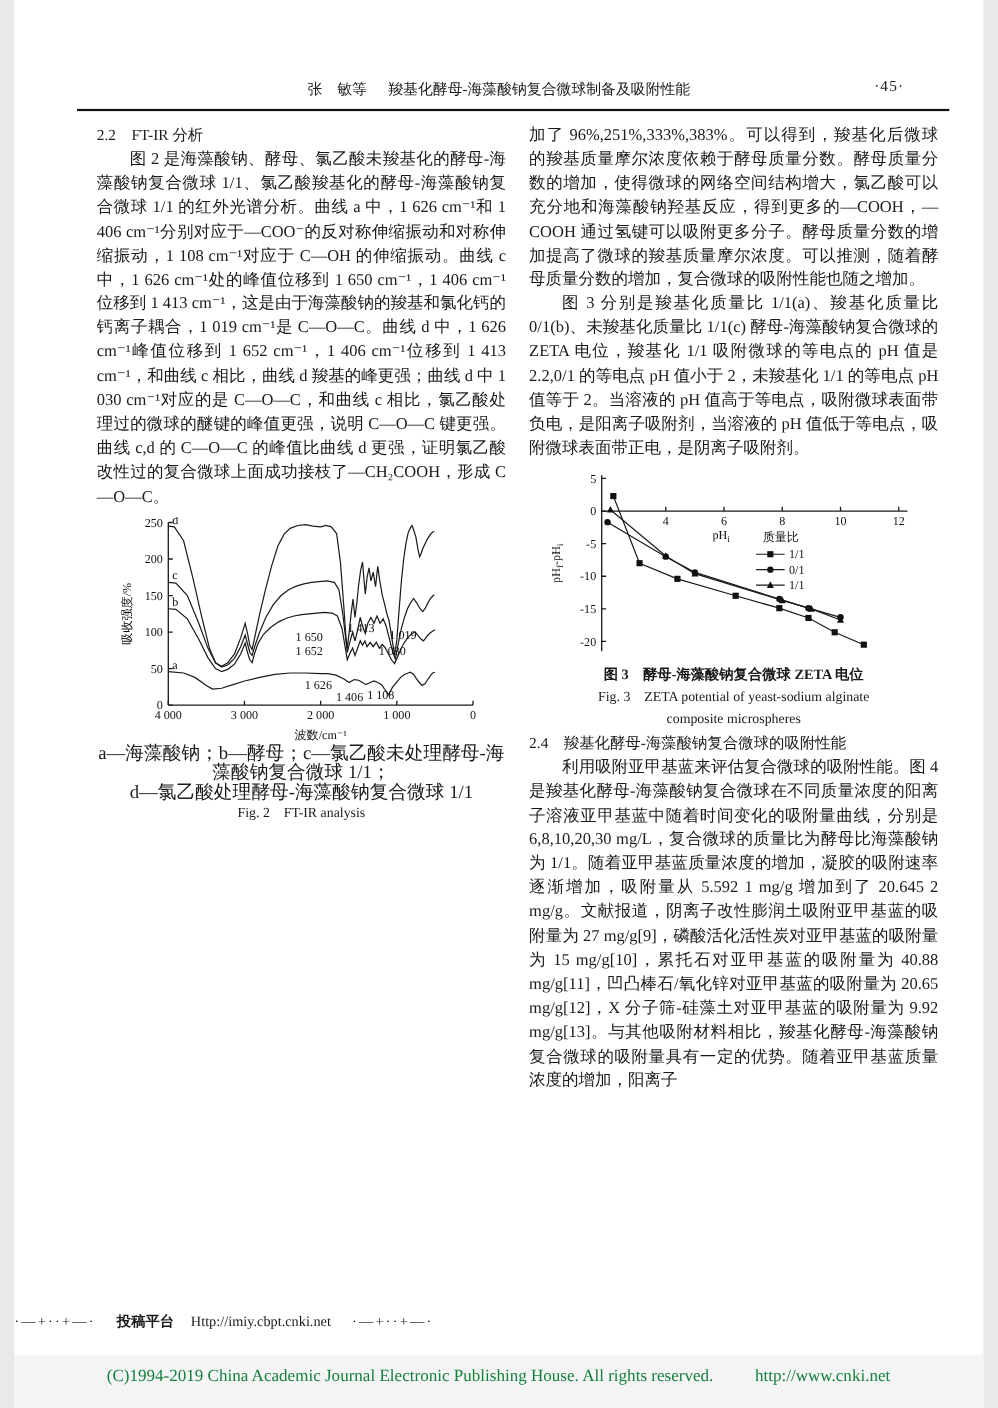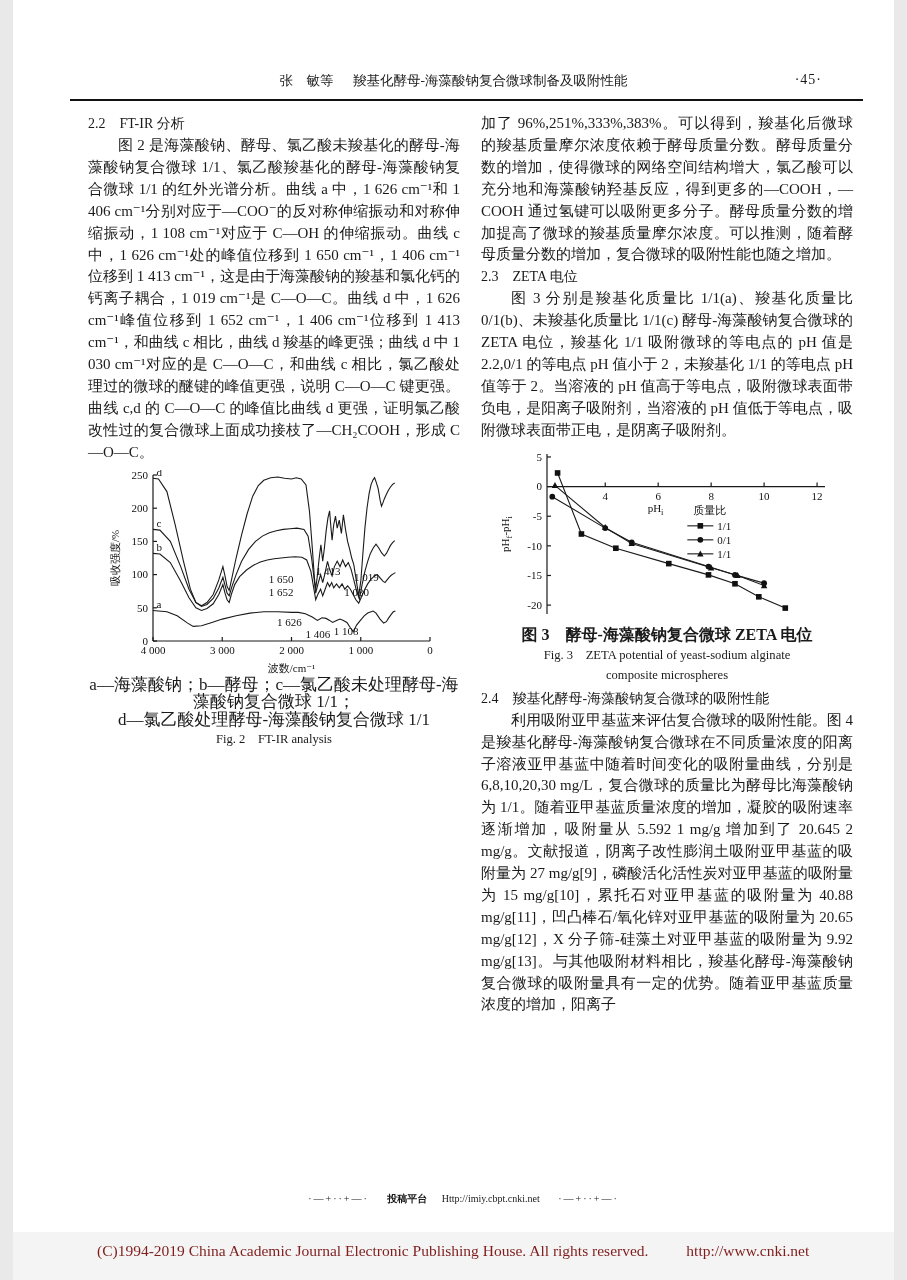--- a/index.html
+++ b/index.html
@@ -11,29 +11,29 @@
   .rule{position:absolute;top:99px;left:57px;width:793px;border-top:2.5px solid #111;}
   .col{position:absolute;top:113px;width:372px;font-size:15px;line-height:21.9px;text-align:justify;}
   .col p{margin:0;text-indent:2em;}
   .col p.noind{text-indent:0;}
   .col h3{margin:0;font-size:14px;font-weight:normal;line-height:22px;}
   .left{left:75px;}
   .right{left:468px;}
   .fig{margin:6px 0 4px;text-align:center;}
   .chartbox svg{display:block;margin:0 auto;}
   .fignote{font-size:17px;line-height:17.5px;text-align:center;}
-  .figcap-zh{font-size:16px;font-weight:bold;margin-top:4px;line-height:18px;}
+  .figcap-zh{font-size:13px;font-weight:bold;margin-top:4px;line-height:18px;}
   .figcap-en{font-size:12.6px;margin-top:3px;line-height:17px;}
-  .footer-line{position:absolute;top:1192px;left:0;width:100%;text-align:center;font-size:10px;margin-left:10px;}
+  .footer-line{position:absolute;top:1192px;left:0;width:100%;font-size:13px;}
   .footer-line .orn{letter-spacing:2px;color:#222;}
   .footer-line .lbl{margin:0 12px 0 16px;font-weight:bold;}
   .footer-line .url{margin-right:16px;}
   .bottomband{position:absolute;bottom:0;left:0;width:100%;height:48px;background:#f4f4f4;}
   .copyright{position:absolute;top:1242px;left:0;width:100%;box-sizing:border-box;padding-left:84px;
-             color:#7f1d1d;font-size:15.5px;}
+             color:#15803d;font-size:15.5px;}
   .copyright .cnki{margin-left:34px;}
   
   .ax{stroke:#1a1a1a;stroke-width:1.2;fill:none;}
   .ln{stroke:#1a1a1a;stroke-width:1.1;fill:none;}
   .tk{font-family:"Liberation Serif","DejaVu Serif",serif;font-size:11px;fill:#111;}
 </style>
 </head>
 <body>
 
 <div class="page">
@@ -99,21 +99,20 @@
         </div>
       <div class="fignote">a—海藻酸钠；b—酵母；c—氯乙酸未处理酵母-海藻酸钠复合微球 1/1；</div>
       <div class="fignote">d—氯乙酸处理酵母-海藻酸钠复合微球 1/1</div>
       <div class="figcap-en">Fig. 2　FT-IR analysis</div>
     </div>
 
   </div>
 
   <div class="col right">
     <p class="noind">加了 96%,251%,333%,383%。可以得到，羧基化后微球的羧基质量摩尔浓度依赖于酵母质量分数。酵母质量分数的增加，使得微球的网络空间结构增大，氯乙酸可以充分地和海藻酸钠羟基反应，得到更多的—COOH，—COOH 通过氢键可以吸附更多分子。酵母质量分数的增加提高了微球的羧基质量摩尔浓度。可以推测，随着酵母质量分数的增加，复合微球的吸附性能也随之增加。</p>
-    <h3>2.3　ZETA 电位</h3>
     <p>图 3 分别是羧基化质量比 1/1(a)、羧基化质量比 0/1(b)、未羧基化质量比 1/1(c) 酵母-海藻酸钠复合微球的 ZETA 电位，羧基化 1/1 吸附微球的等电点的 pH 值是 2.2,0/1 的等电点 pH 值小于 2，未羧基化 1/1 的等电点 pH 值等于 2。当溶液的 pH 值高于等电点，吸附微球表面带负电，是阳离子吸附剂，当溶液的 pH 值低于等电点，吸附微球表面带正电，是阴离子吸附剂。</p>
 
     <div class="fig">
       <div id="chart-zeta" class="chartbox">
           <svg width="340" height="174" xmlns="http://www.w3.org/2000/svg">
             <line class="ax" x1="50" y1="6" x2="50" y2="166"></line>
             <line class="ax" x1="50" y1="38.592592592592595" x2="328" y2="38.592592592592595"></line>
             <line class="ax" x1="108.24761904761905" y1="38.592592592592595" x2="108.24761904761905" y2="34.592592592592595"></line>
             <text class="tk" text-anchor="middle" x="108.24761904761905" y="51.592592592592595">4</text>
             <line class="ax" x1="161.2" y1="38.592592592592595" x2="161.2" y2="34.592592592592595"></line>

